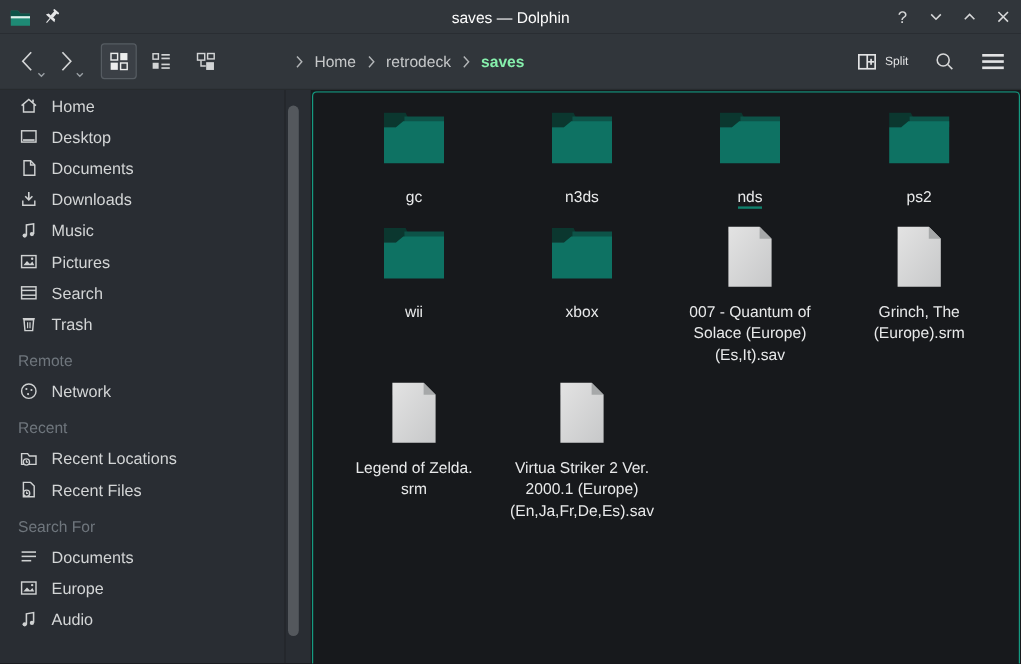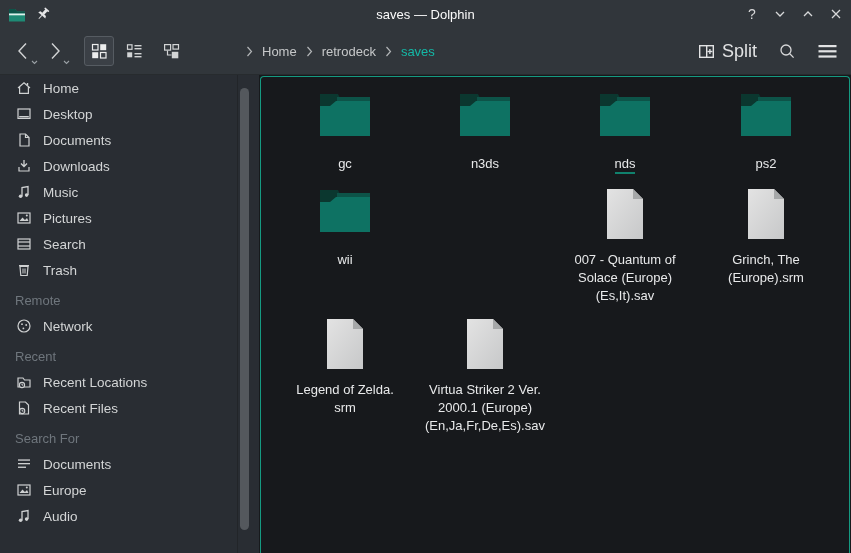--- a/index.html
+++ b/index.html
@@ -28,23 +28,23 @@
   .win-btn{width:18px;height:18px;display:flex;align-items:center;justify-content:center;color:#d7d8d9;font-size:14px;}
 
   
   .toolbar{position:absolute;left:0;top:28px;width:851px;height:47px;background:var(--toolbar-bg);border-bottom:1px solid #272b2e;display:flex;align-items:center;padding:0 10px;}
   .nav-btn{position:relative;width:26px;height:30px;display:flex;align-items:center;justify-content:center;}
   .nav-caret{position:absolute;right:-2px;bottom:1px;}
   .viewmode-btn{width:30px;height:30px;display:flex;align-items:center;justify-content:center;border-radius:3px;border:1px solid transparent;}
   .viewmode-btn.selected{background:#3b4046;border-color:#565c62;}
   .breadcrumb{display:flex;align-items:center;gap:9px;margin-left:60px;font-size:13px;color:#c6c8c9;}
   .breadcrumb .crumb{color:#c6c8c9;}
-  .breadcrumb .crumb.current{color:#14b8a6;font-weight:normal;}
+  .breadcrumb .crumb.current{color:#86efac;font-weight:bold;}
   .toolbar-right{margin-left:auto;display:flex;align-items:center;}
-  .split-btn{display:flex;align-items:center;gap:7px;font-size:18px;color:#e2e3e4;padding:4px 2px;}
+  .split-btn{display:flex;align-items:center;gap:7px;font-size:10px;color:#e2e3e4;padding:4px 2px;}
   .icon-btn{width:28px;height:28px;display:flex;align-items:center;justify-content:center;}
   .search-btn{margin-left:14px;}
   .menu-btn{margin-left:12px;}
 
   
   .sidebar{position:absolute;left:0;top:75px;width:259px;height:478px;background:var(--sidebar-bg);}
   .sidebar-sep{position:absolute;left:237px;top:0;bottom:0;width:1px;background:#222529;}
   .sidebar-scrollbar{position:absolute;left:240px;top:13px;width:9px;height:442px;border-radius:4.5px;background:#54585d;}
   .side-section{margin-top:4px;}
   .side-section:first-child{margin-top:0;}
@@ -405,20 +405,32 @@
         <svg width="56" height="46" viewBox="0 0 56 46">
             <path d="M3 2 h18 l6 12 H3 z" fill="#0b372f"></path>
             <path d="M20 5 h33 v9 H20 z" fill="#0d5348"></path>
             <path d="M3 14 h10 l6 -5 h34 v35 H3 z" fill="#0e7263"></path>
           </svg>
       </span>
       <div class="label">
           <div>wii</div>
         </div>
     </div>
+    <div class="fitem" style="left:154px;top:111px;">
+      <span class="icon-box">
+        <svg width="56" height="46" viewBox="0 0 56 46">
+            <path d="M3 2 h18 l6 12 H3 z" fill="#0b372f"></path>
+            <path d="M20 5 h33 v9 H20 z" fill="#0d5348"></path>
+            <path d="M3 14 h10 l6 -5 h34 v35 H3 z" fill="#0e7263"></path>
+          </svg>
+      </span>
+      <div class="label">
+          <div>xbox</div>
+        </div>
+    </div>
     <div class="fitem" style="left:294px;top:111px;">
       <span class="icon-box">
         <svg width="40" height="52" viewBox="0 0 40 52">
             <defs>
               <linearGradient id="fg" x1="0" y1="0" x2="1" y2="1">
                 <stop offset="0" stop-color="#e3e3e3"></stop>
                 <stop offset="1" stop-color="#c7c8c9"></stop>
               </linearGradient>
             </defs>
             <path d="M2 1 h26 l10 10 V51 H2 z" fill="url(#fg)"></path>

